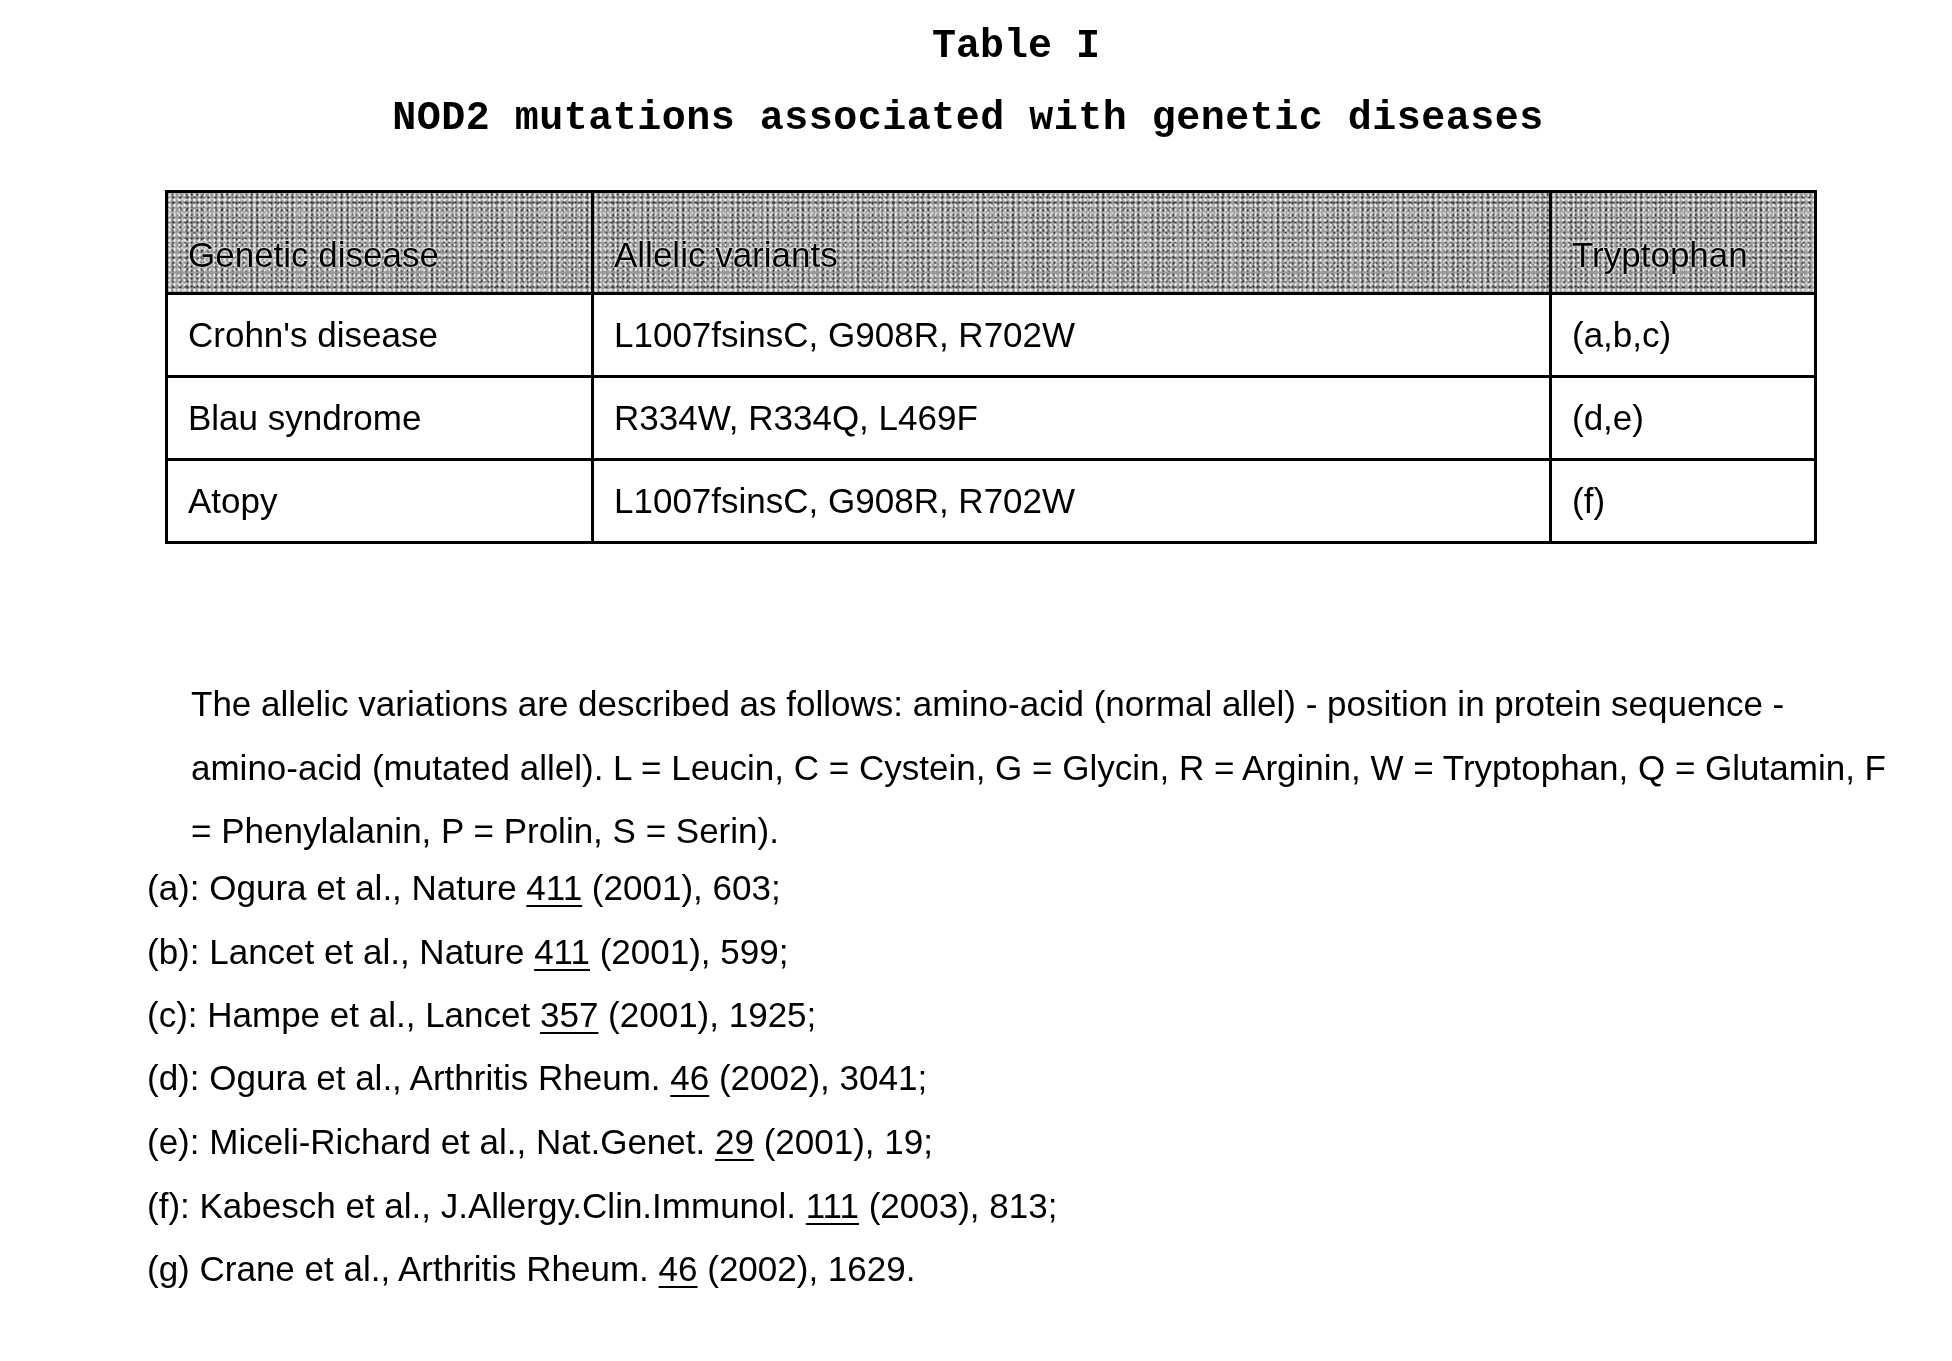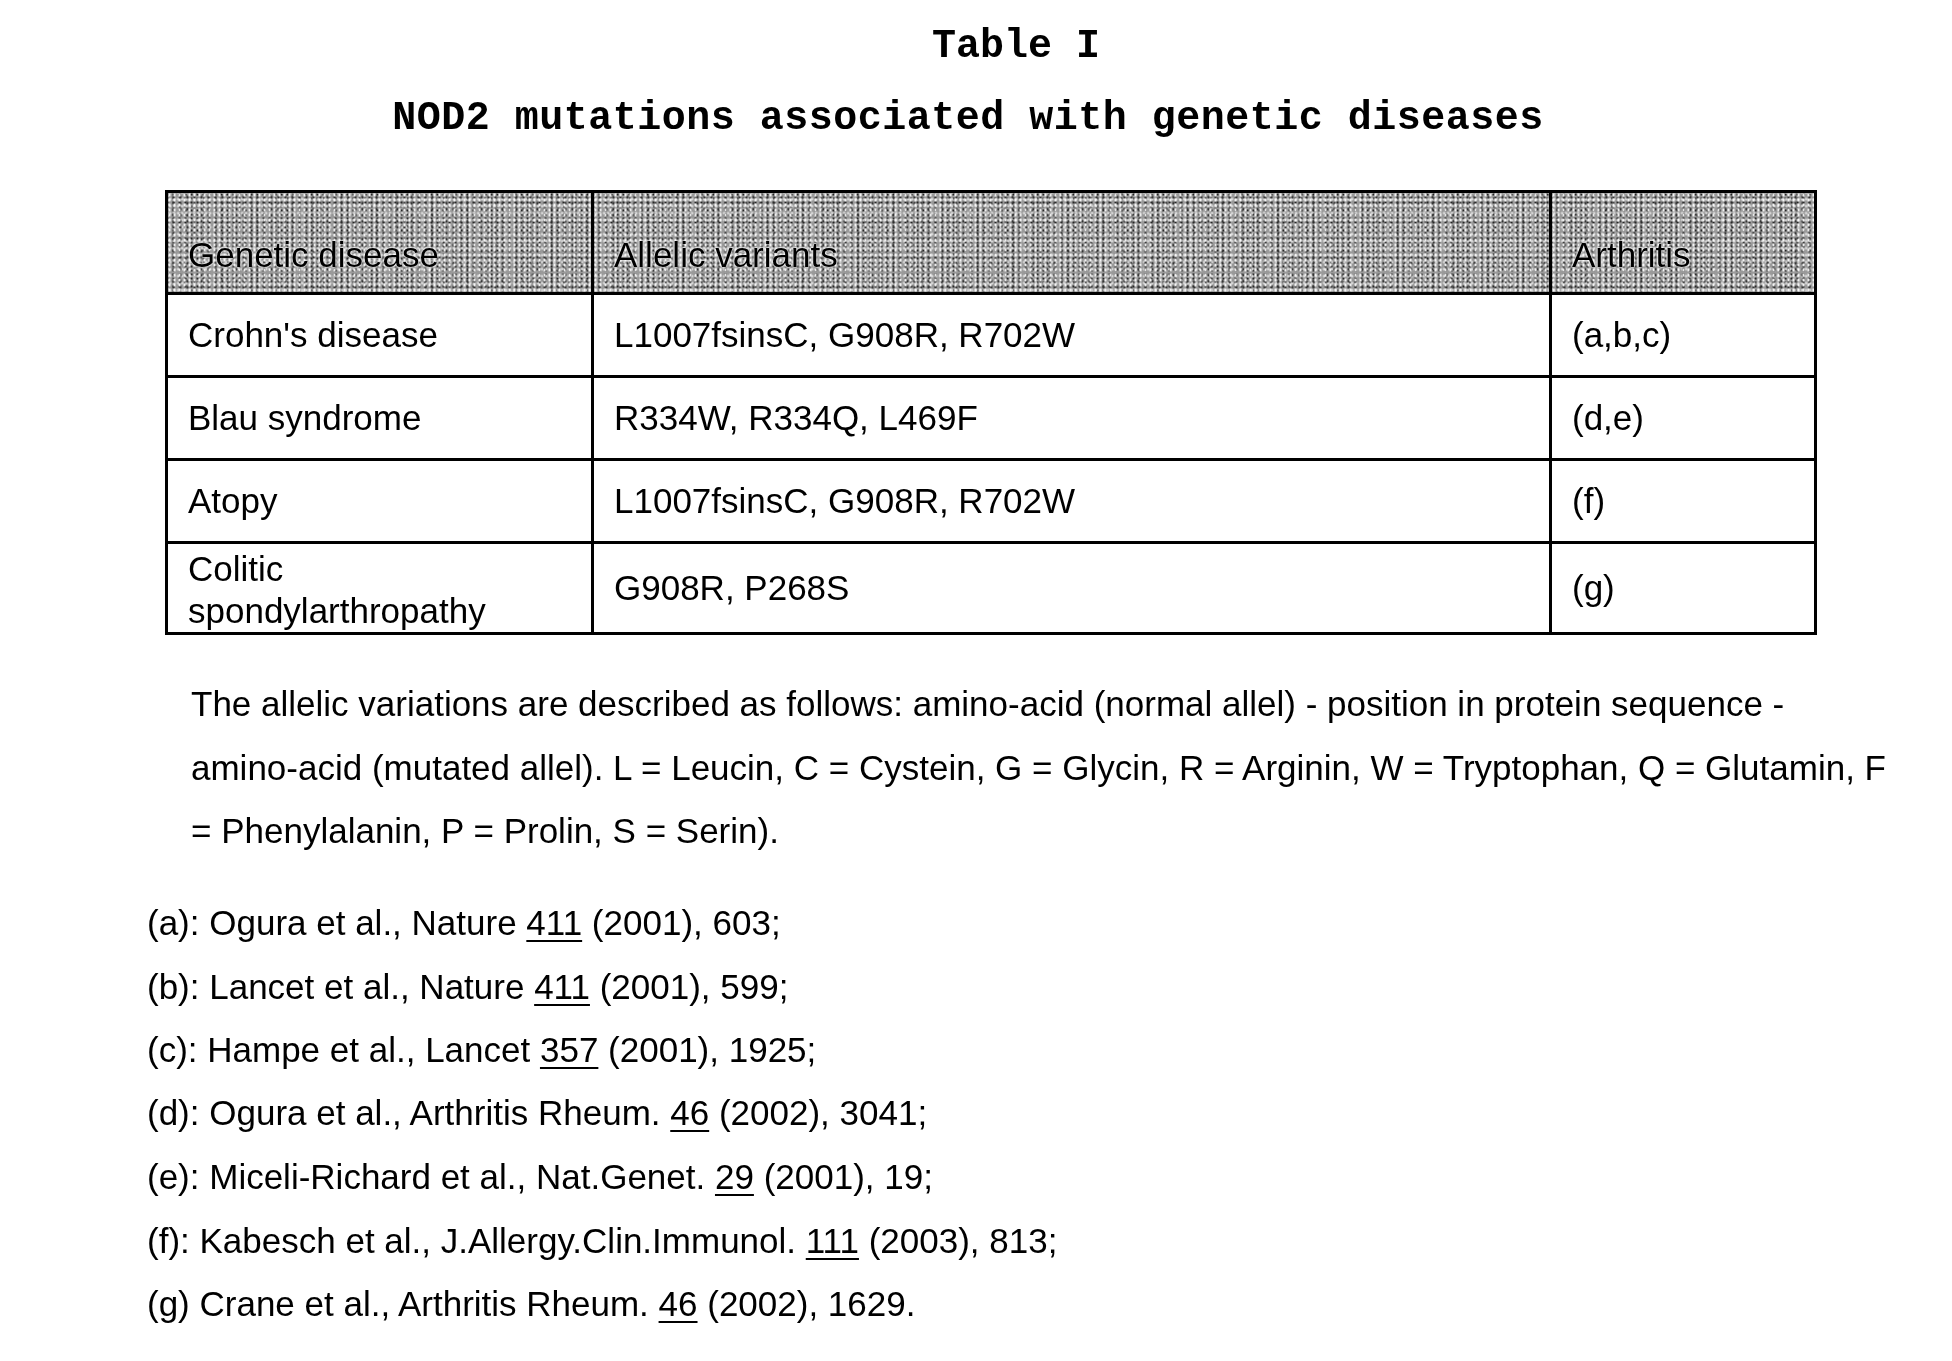--- a/index.html
+++ b/index.html
@@ -15,59 +15,51 @@
          radial-gradient(circle at 20% 30%, #fff 0 1px, transparent 1.5px),
          radial-gradient(circle at 70% 60%, #333 0 1px, transparent 1.5px),
          radial-gradient(circle at 40% 80%, #ddd 0 1px, transparent 1.5px),
          radial-gradient(circle at 85% 15%, #222 0 1px, transparent 1.5px);
        background-size:5px 5px, 7px 6px, 4px 7px, 6px 4px;
        text-shadow: 0 0 2px #fff, 0 0 3px #fff;
        vertical-align:bottom; padding-bottom:18px; }
   td { height:80px; }
   .c1 { width:403px; } .c2 { width:935px; } .c3 { width:242px; }
   #para { position:absolute; left:147px; top:672px; width:1700px; font-family:"Liberation Sans","DejaVu Sans",sans-serif; font-size:35px; line-height:63.5px;margin-left:44px; }
-  .ref { position:absolute; left:147px; font-family:"Liberation Sans","DejaVu Sans",sans-serif; font-size:35px; white-space:nowrap;margin-top:35px; }
+  .ref { position:absolute; left:147px; font-family:"Liberation Sans","DejaVu Sans",sans-serif; font-size:35px; white-space:nowrap; }
   u { text-decoration-thickness:2px; text-underline-offset:5px; }
 </style>
 </head>
 <body>
 
 <div id="title" class="mono">Table I</div>
 <div id="subtitle" class="mono">NOD2 mutations associated with genetic diseases</div>
 
 <table>
   <tbody>
       <tr>
     <th class="c1">Genetic disease</th>
     <th class="c2">Allelic variants</th>
-    <th class="c3">Arthritis</th>
+    <th class="c3">Tryptophan</th>
   </tr>
   <tr>
     <td>Crohn's disease</td>
     <td>L1007fsinsC, G908R, R702W</td>
     <td>(a,b,c)</td>
   </tr>
   <tr>
     <td>Blau syndrome</td>
     <td>R334W, R334Q, L469F</td>
     <td>(d,e)</td>
   </tr>
   <tr>
     <td>Atopy</td>
     <td>L1007fsinsC, G908R, R702W</td>
     <td>(f)</td>
   </tr>
-  <tr>
-    <td style="line-height:1.2;padding-top:4px;">
-      <span>Colitic</span><br>
-      <span>spondylarthropathy</span>
-    </td>
-    <td>G908R, P268S</td>
-    <td>(g)</td>
-  </tr>
 </tbody>
   </table>
 
 <div id="para">The allelic variations are described as follows: amino-acid (normal allel) - position in protein sequence - amino-acid (mutated allel). L = Leucin, C = Cystein, G = Glycin, R = Arginin, W = Tryptophan, Q = Glutamin, F = Phenylalanin, P = Prolin, S = Serin).</div>
 
 <div class="ref" style="top:868px"><span>(a): Ogura et al., Nature </span><u>411</u><span> (2001), 603;</span></div>
 <div class="ref" style="top:932px"><span>(b): Lancet et al., Nature </span><u>411</u><span> (2001), 599;</span></div>
 <div class="ref" style="top:995px"><span>(c): Hampe et al., Lancet </span><u>357</u><span> (2001), 1925;</span></div>
 <div class="ref" style="top:1058px"><span>(d): Ogura et al., Arthritis Rheum. </span><u>46</u><span> (2002), 3041;</span></div>
 <div class="ref" style="top:1122px"><span>(e): Miceli-Richard et al., Nat.Genet. </span><u>29</u><span> (2001), 19;</span></div>

